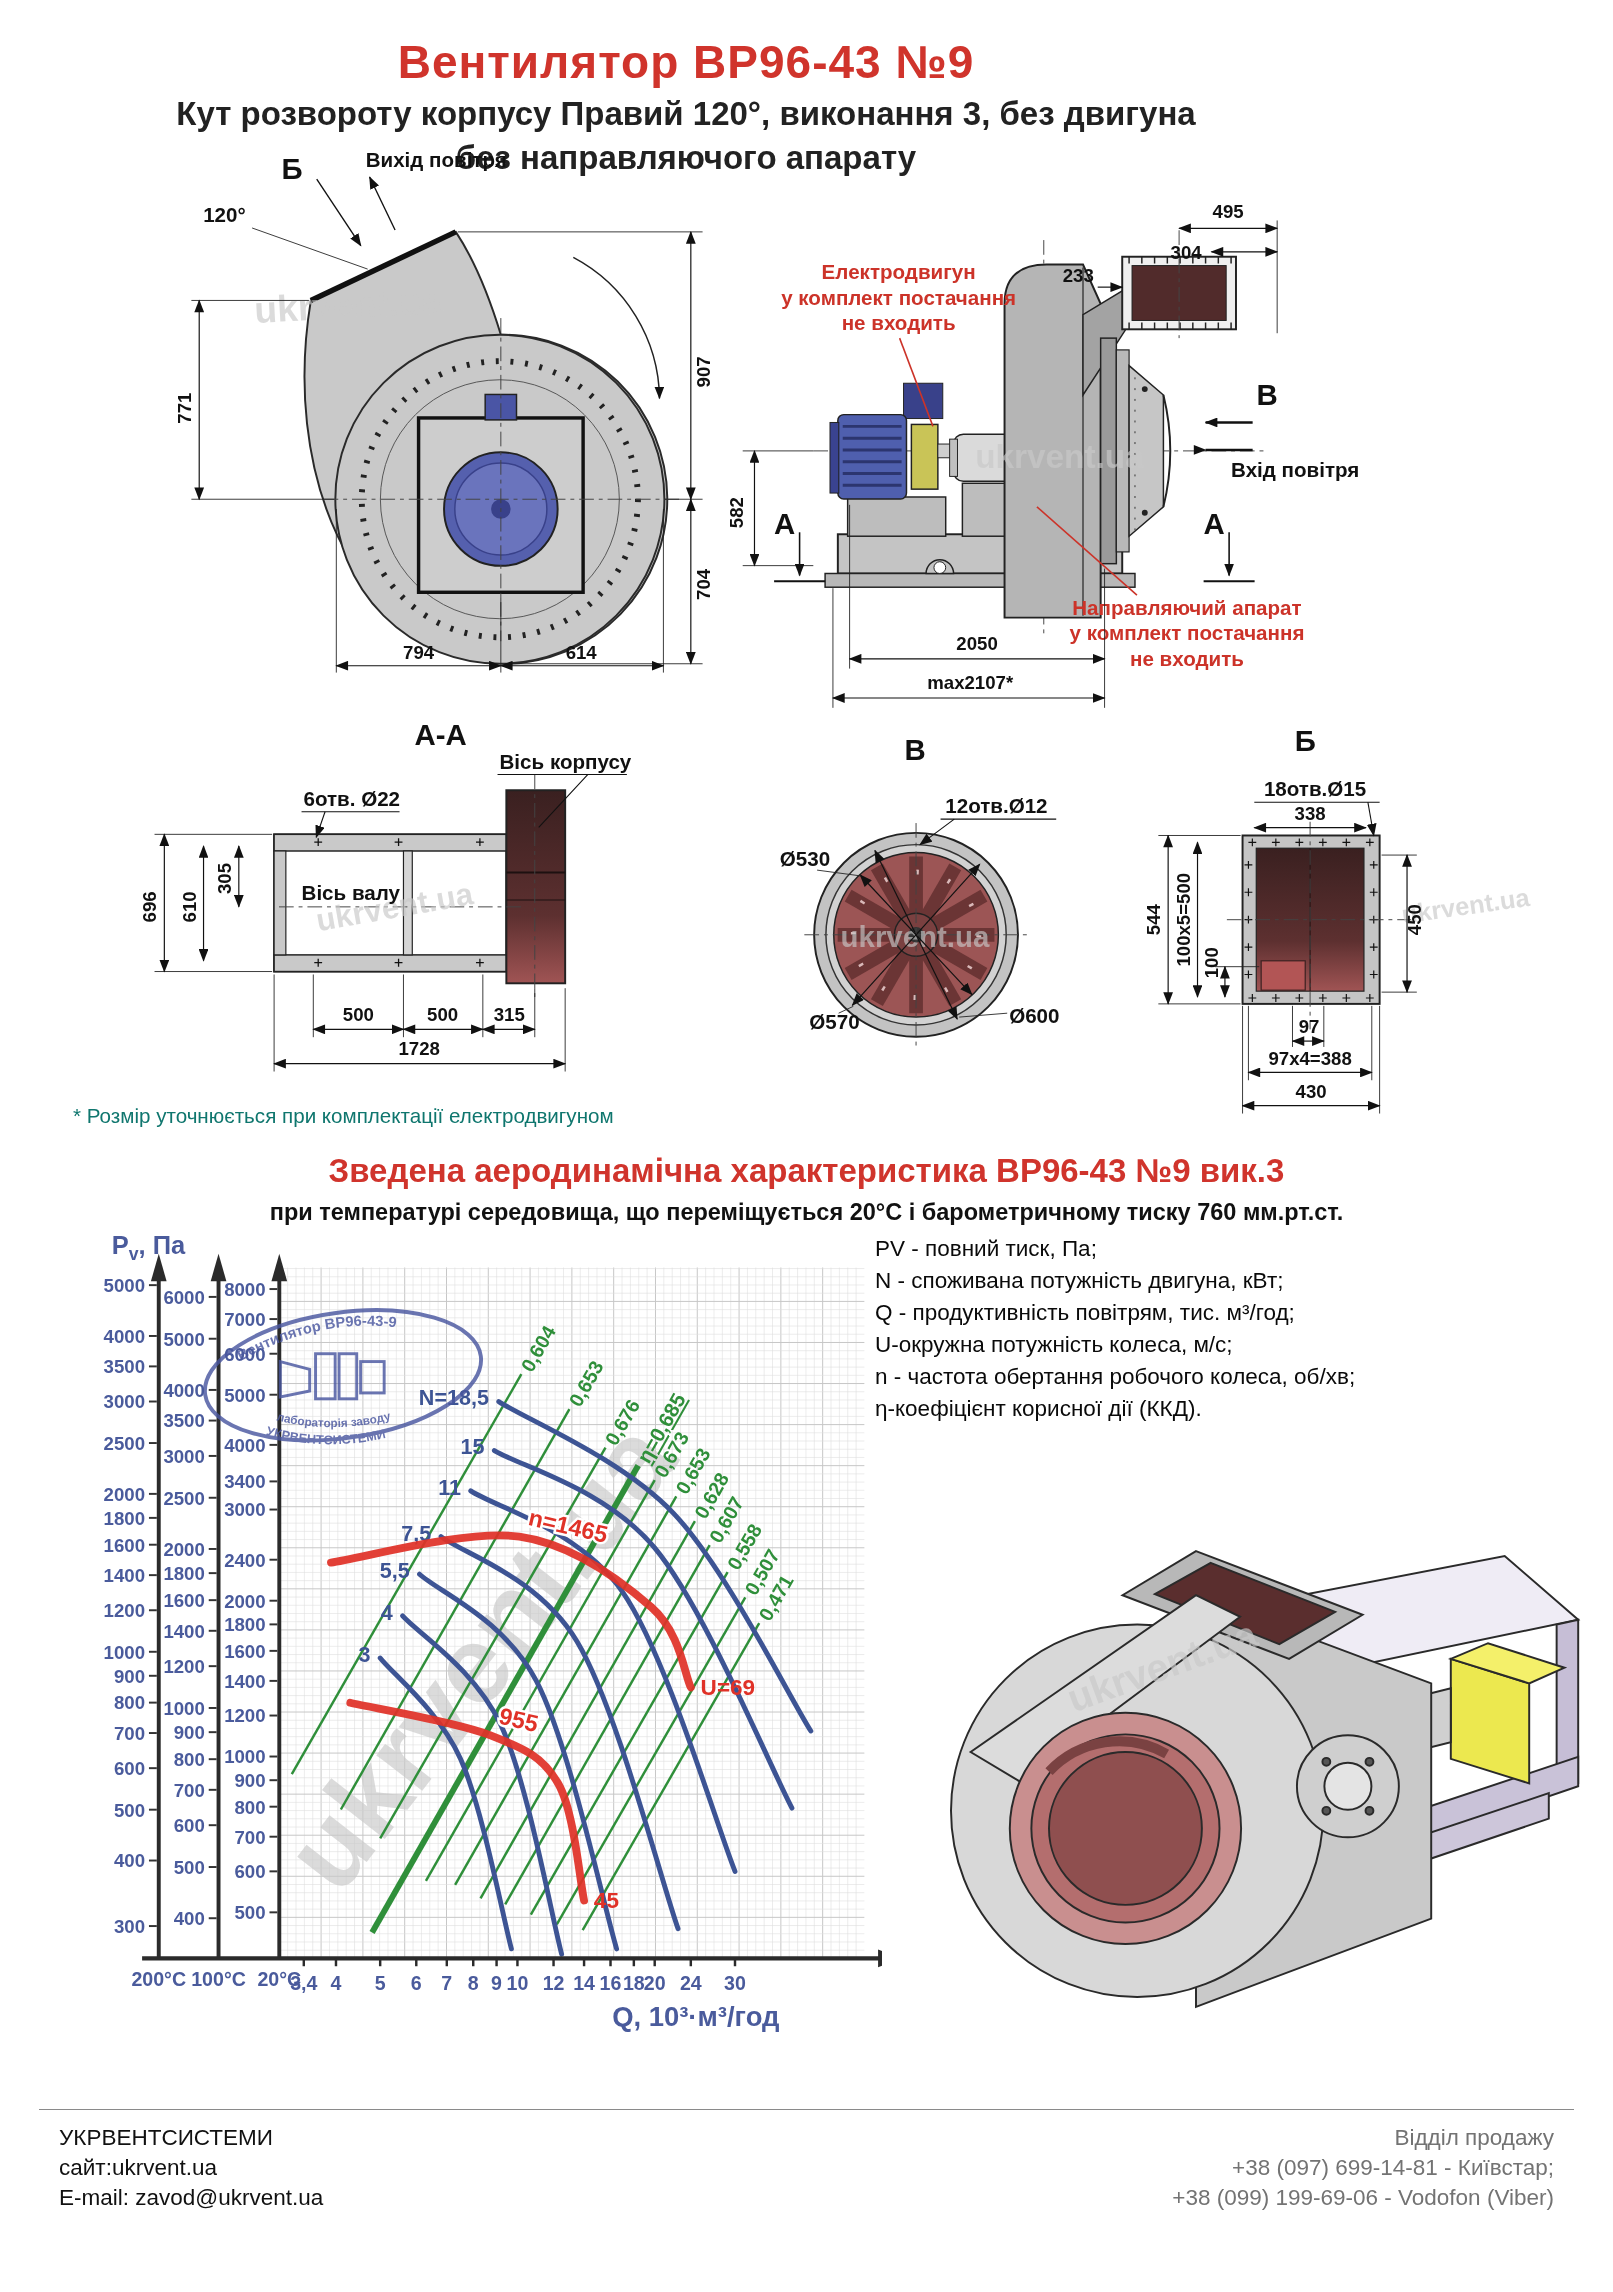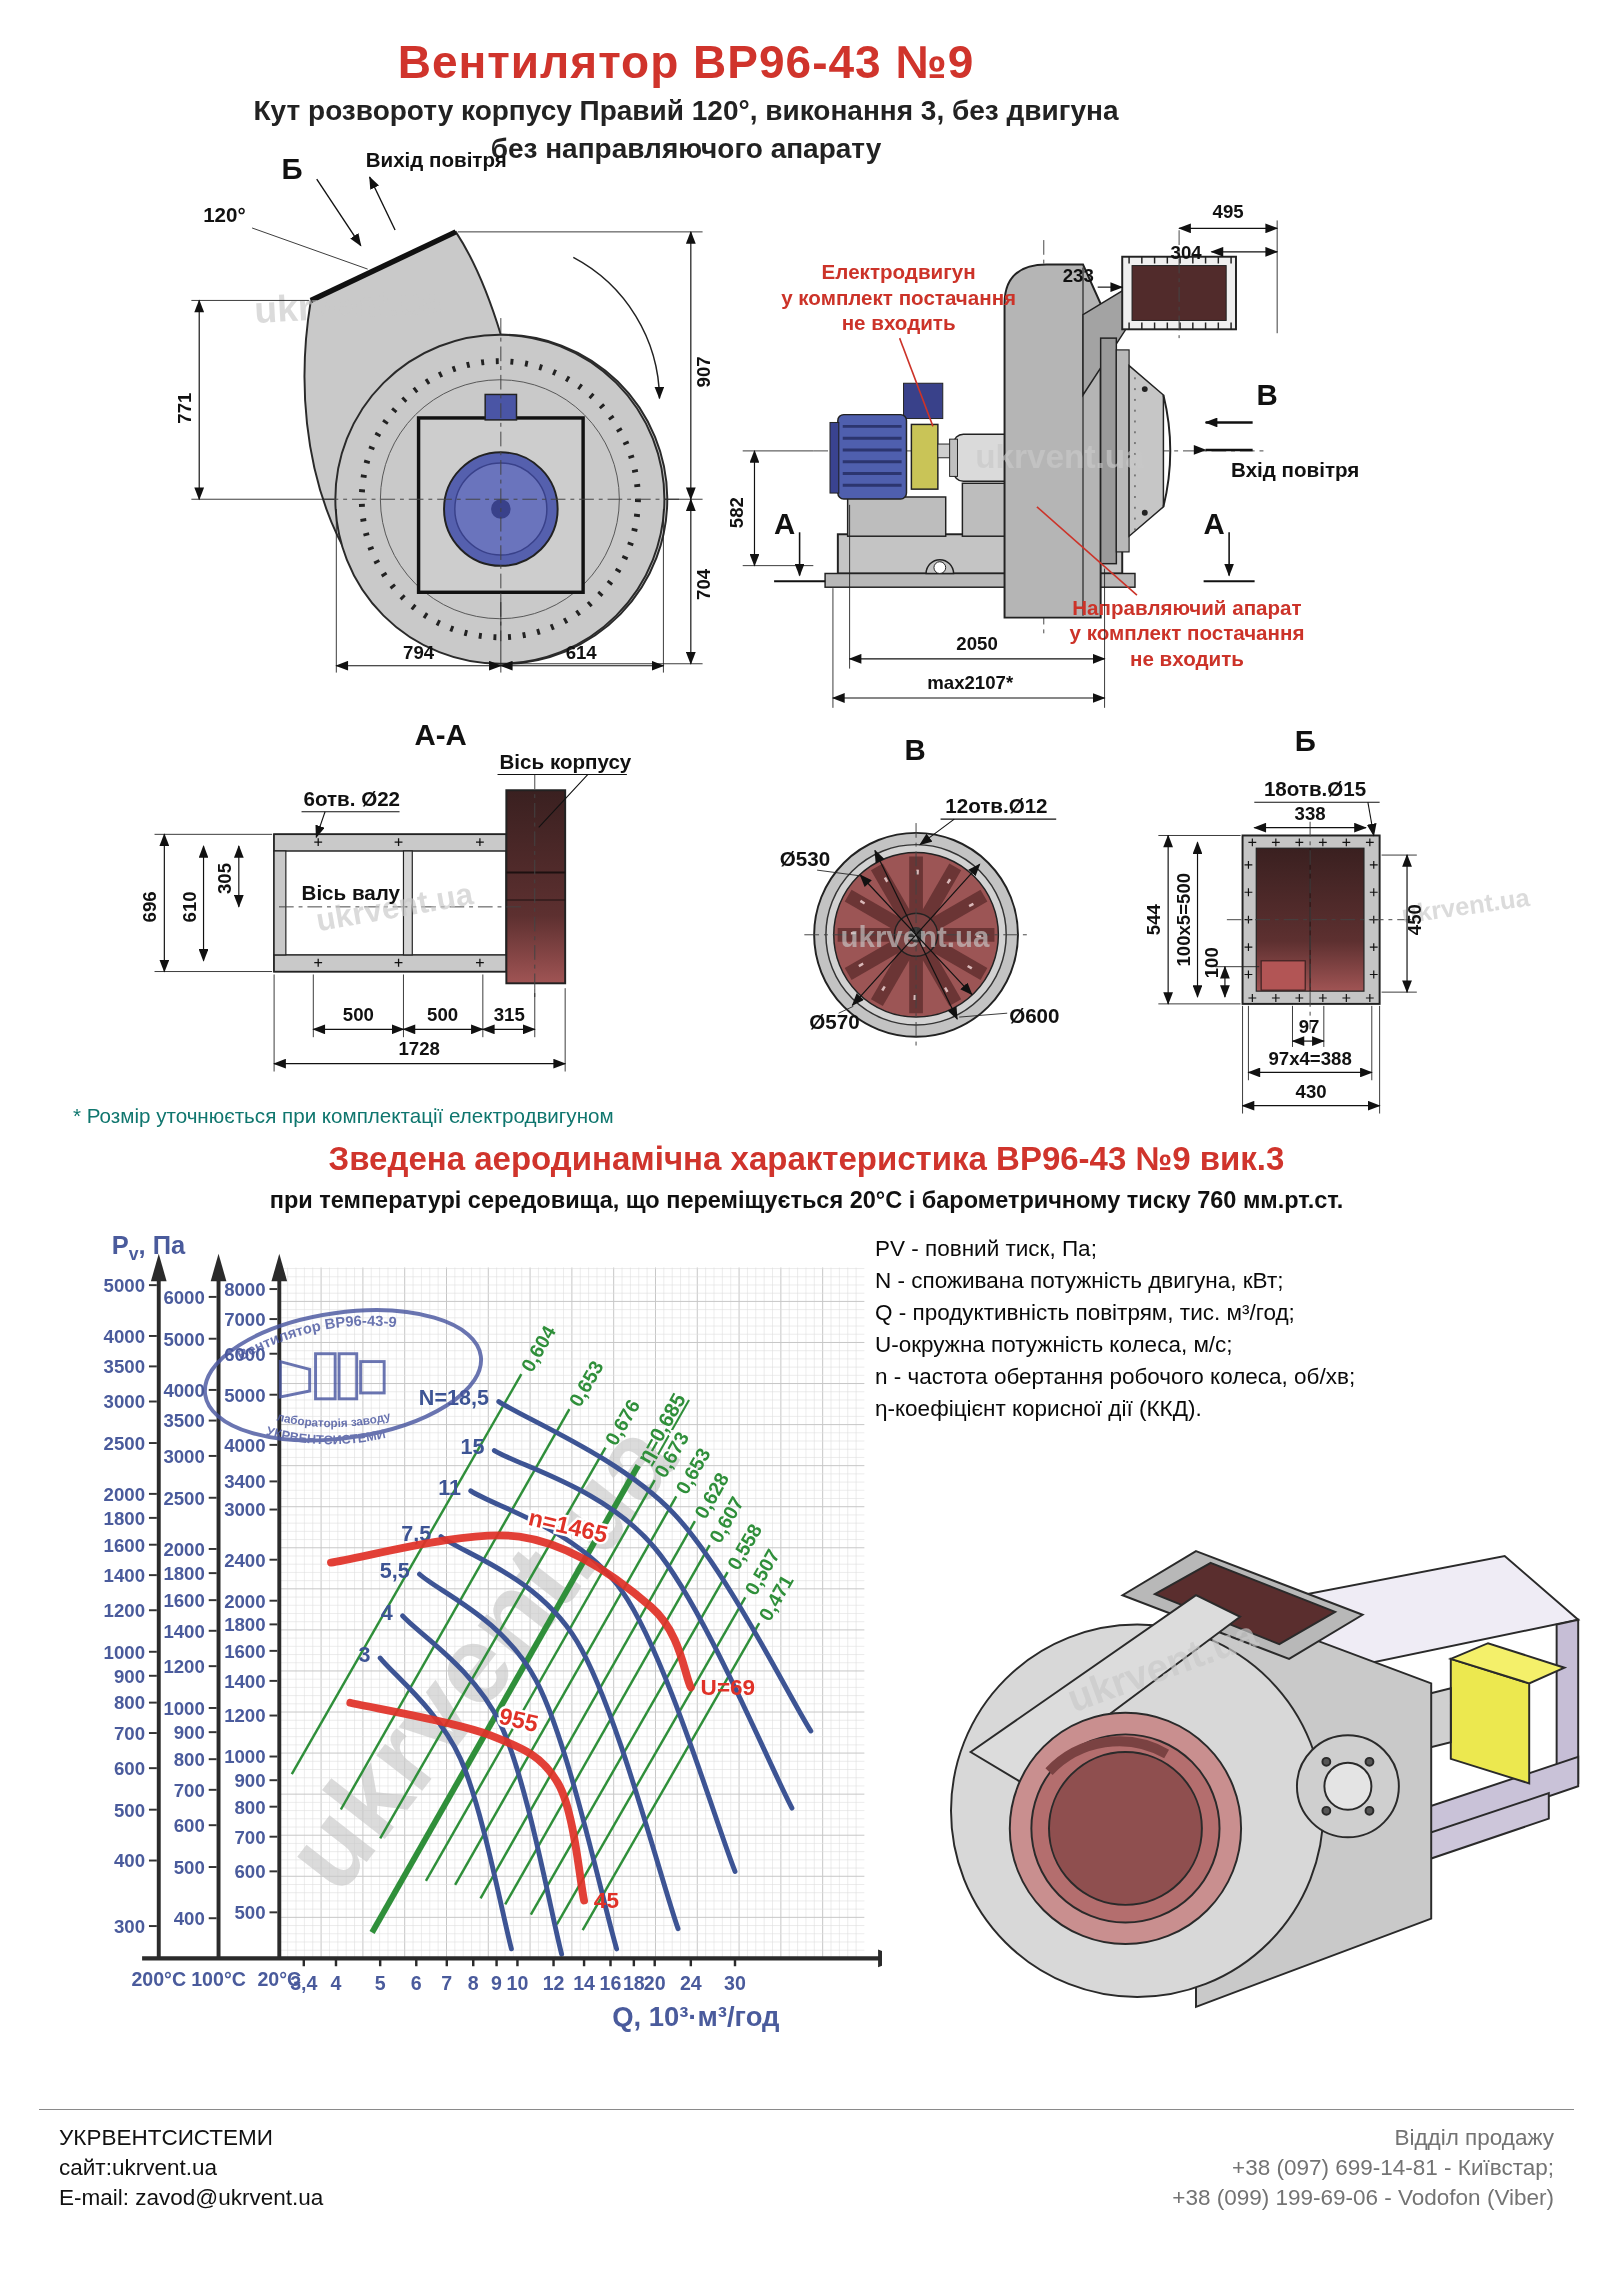--- a/index.html
+++ b/index.html
@@ -1,24 +1,24 @@
 <!DOCTYPE html>
 <html><head>
 <meta charset="utf-8">
 <style>
   html,body{margin:0;padding:0;}
   body{width:1613px;height:2293px;position:relative;background:#fff;overflow:hidden;
        font-family:"Liberation Sans","DejaVu Sans",sans-serif;color:#1a1a1a;}
   .abs{position:absolute;}
   .hdr{left:0;top:35px;width:1372px;text-align:center;}
   .hdr .t{font-size:46px;font-weight:bold;color:#d0342c;letter-spacing:1px;}
-  .hdr .s{font-size:28px;font-weight:bold;color:#222;margin-top:5.9px;}
+  .hdr .s{font-size:33px;font-weight:bold;color:#222;margin-top:5.9px;}
   .footnote{left:73px;top:1104px;font-size:20.6px;font-weight:500;color:#0f766e;}
   .chart-hdr{left:0;top:1140px;width:1613px;text-align:center;}
-  .chart-hdr .t{font-size:33px;font-weight:bold;color:#d0342c;}
+  .chart-hdr .t{font-size:33px;font-weight:bold;color:#d0342c;margin-top:12px;}
   .chart-hdr .s{font-size:23.5px;font-weight:bold;color:#111;margin-top:9px;}
   .legend{left:875px;top:1233px;width:667px;font-size:22.5px;font-weight:normal;color:#0a0a0a;line-height:32px;}
   .divider{left:39px;top:2109px;width:1535px;border-top:1.5px solid #8a8a8a;height:0;}
   .foot-l{left:59px;top:2123px;font-size:22.5px;line-height:30px;color:#111;}
   .foot-r{right:59px;top:2123px;font-size:22.5px;line-height:30px;color:#737373;text-align:right;}
   svg text{font-family:"Liberation Sans","DejaVu Sans",sans-serif;}
   .dim{font-size:19px;font-weight:bold;fill:#111;}
   .lbl{font-size:21px;font-weight:bold;fill:#111;}
   .big{font-size:30px;font-weight:bold;fill:#111;}
   .red{fill:#cc3329;font-weight:bold;font-size:21px;}

